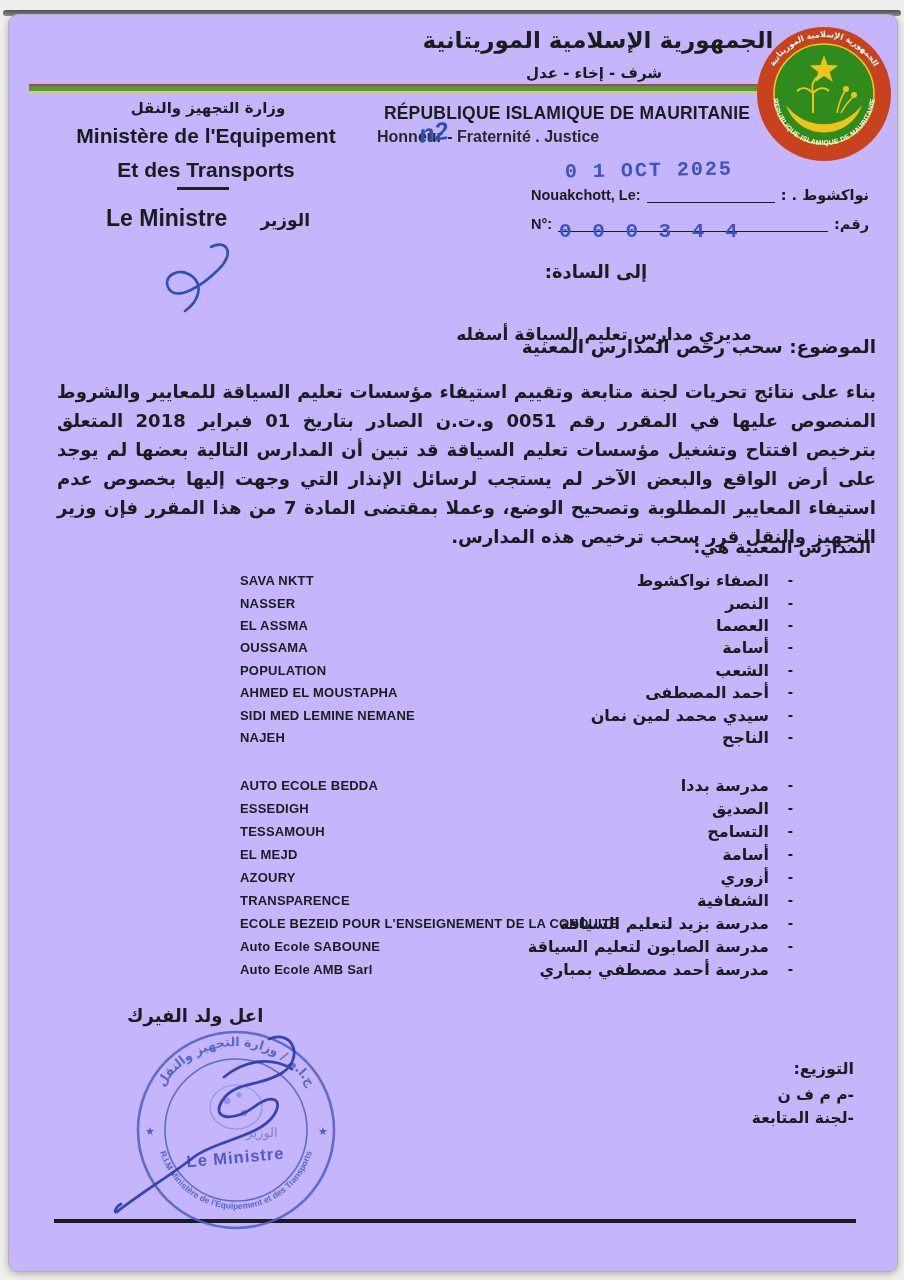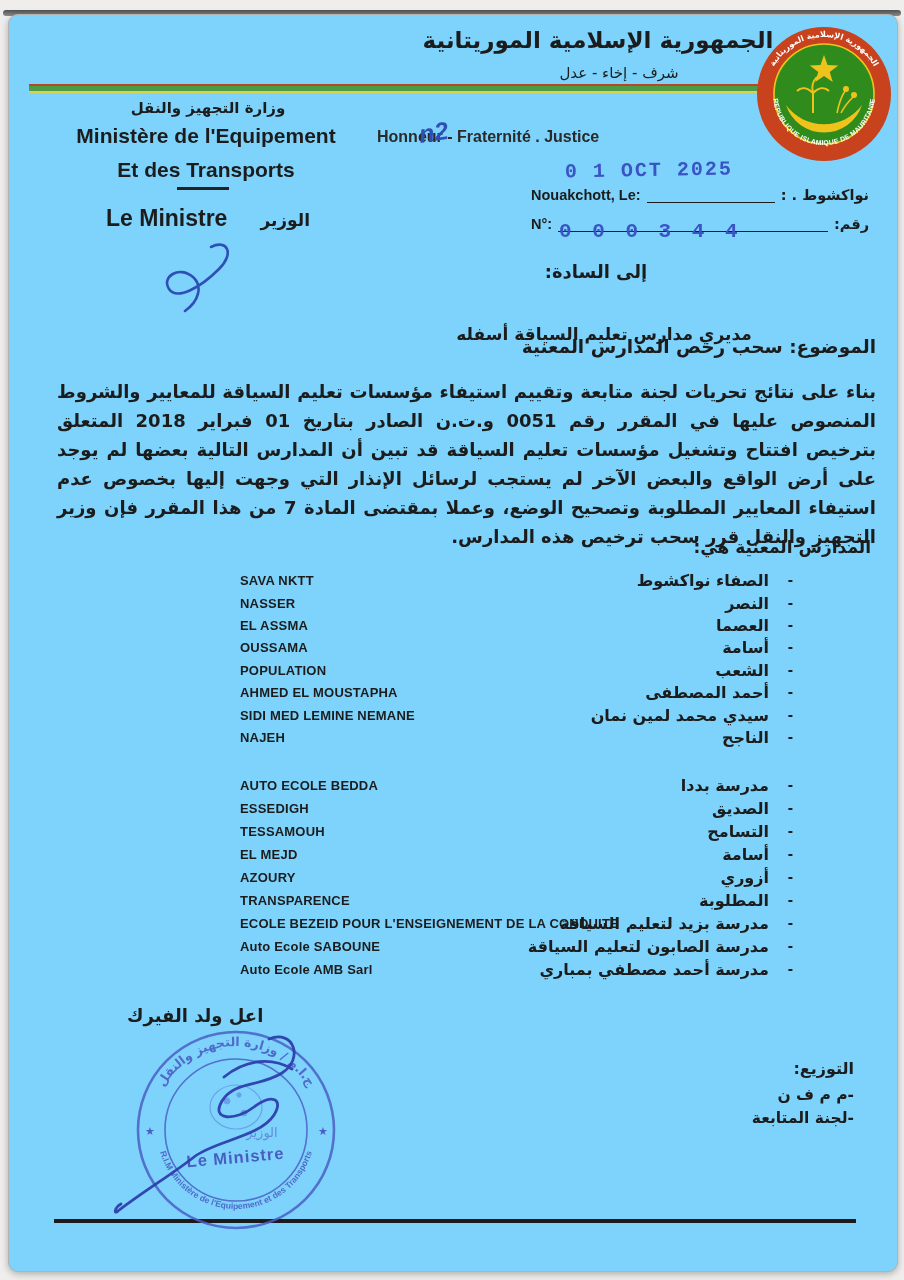--- a/index.html
+++ b/index.html
@@ -5,29 +5,29 @@
   html,body{margin:0;padding:0;}
   body{
     width:904px;height:1280px;position:relative;overflow:hidden;
     background:#efeeec;
     font-family:"Liberation Sans",sans-serif;color:#1c1c1c;
   }
   .edge-top{position:absolute;top:10px;left:3px;width:898px;height:6px;
     background:linear-gradient(#4f5052,#8d8e90);border-radius:3px;}
   .page{
     position:absolute;left:8px;top:14px;width:888px;height:1256px;
-    background:#7dd3fc;border:1px solid #b2b2b0;border-radius:10px;
+    background:#c4b5fd;border:1px solid #b2b2b0;border-radius:10px;
     box-shadow:0 2px 7px rgba(0,0,0,.28);
   }
   .abs{position:absolute;}
   .ar{font-family:"DejaVu Sans",sans-serif;direction:rtl;}
 
   
   .rep-title-ar{left:389px;top:12px;width:400px;text-align:center;font-size:23px;font-weight:bold;}
-  .motto-ar{left:410px;top:49px;width:400px;text-align:center;font-size:15px;font-weight:normal;}
+  .motto-ar{left:385px;top:49px;width:400px;text-align:center;font-size:15px;font-weight:bold;}
   .band{left:20px;top:69px;width:845px;height:9px;
     background:linear-gradient(#b5472a 0 24%, #4d9c44 24% 76%, #d9d24e 76% 100%);}
   .seal{left:746px;top:10px;width:138px;height:138px;z-index:5;}
 
   .ministry-ar{left:59px;top:84px;width:280px;text-align:center;font-size:15px;font-weight:bold;}
   .ministry-fr1{left:57px;top:109px;width:280px;text-align:center;font-size:21px;font-weight:bold;}
   .ministry-fr2{left:57px;top:143px;width:280px;text-align:center;font-size:21px;font-weight:bold;}
   .ministry-rule{left:168px;top:172px;width:52px;height:3px;background:#222;}
   .minister-row{left:97px;top:190px;width:204px;display:flex;justify-content:space-between;align-items:baseline;}
   .minister-fr{font-size:23px;font-weight:bold;}
@@ -124,20 +124,21 @@
 
   <div class="abs ministry-ar ar">وزارة التجهيز والنقل</div>
   <div class="abs ministry-fr1">Ministère de l'Equipement</div>
   <div class="abs ministry-fr2">Et des Transports</div>
   <div class="abs ministry-rule"></div>
   <div class="abs minister-row">
     <span class="minister-fr">Le Ministre</span>
     <span class="minister-ar ar">الوزير</span>
   </div>
 
+  <div class="abs rep-title-fr">RÉPUBLIQUE ISLAMIQUE DE MAURITANIE</div>
   <div class="abs motto-fr">Honneur - Fraternité . Justice</div>
   <div class="abs hand-note">n2</div>
 
   <div class="abs stamp-print date-stamp">0 1 OCT 2025</div>
   <div class="abs ref-row ref-date">
     <span class="ref-label-fr">Nouakchott, Le:</span>
     <span class="ref-uline"></span>
     <span class="ref-label-ar ar">نواكشوط . :</span>
   </div>
   <div class="abs stamp-print num-stamp">0 0 0 3 4 4</div>
@@ -221,21 +222,21 @@
       <span class="school-ar ar">أسامة</span>
       <span class="school-dash">-</span>
     </div>
     <div class="school-row">
       <span class="school-latin">AZOURY</span>
       <span class="school-ar ar">أزوري</span>
       <span class="school-dash">-</span>
     </div>
     <div class="school-row">
       <span class="school-latin">TRANSPARENCE</span>
-      <span class="school-ar ar">المطلوبة</span>
+      <span class="school-ar ar">الشفافية</span>
       <span class="school-dash">-</span>
     </div>
     <div class="school-row">
       <span class="school-latin">ECOLE BEZEID POUR L'ENSEIGNEMENT DE LA CONDUITE</span>
       <span class="school-ar ar">مدرسة بزيد لتعليم السياقة</span>
       <span class="school-dash">-</span>
     </div>
     <div class="school-row">
       <span class="school-latin">Auto Ecole SABOUNE</span>
       <span class="school-ar ar">مدرسة الصابون لتعليم السياقة</span>

